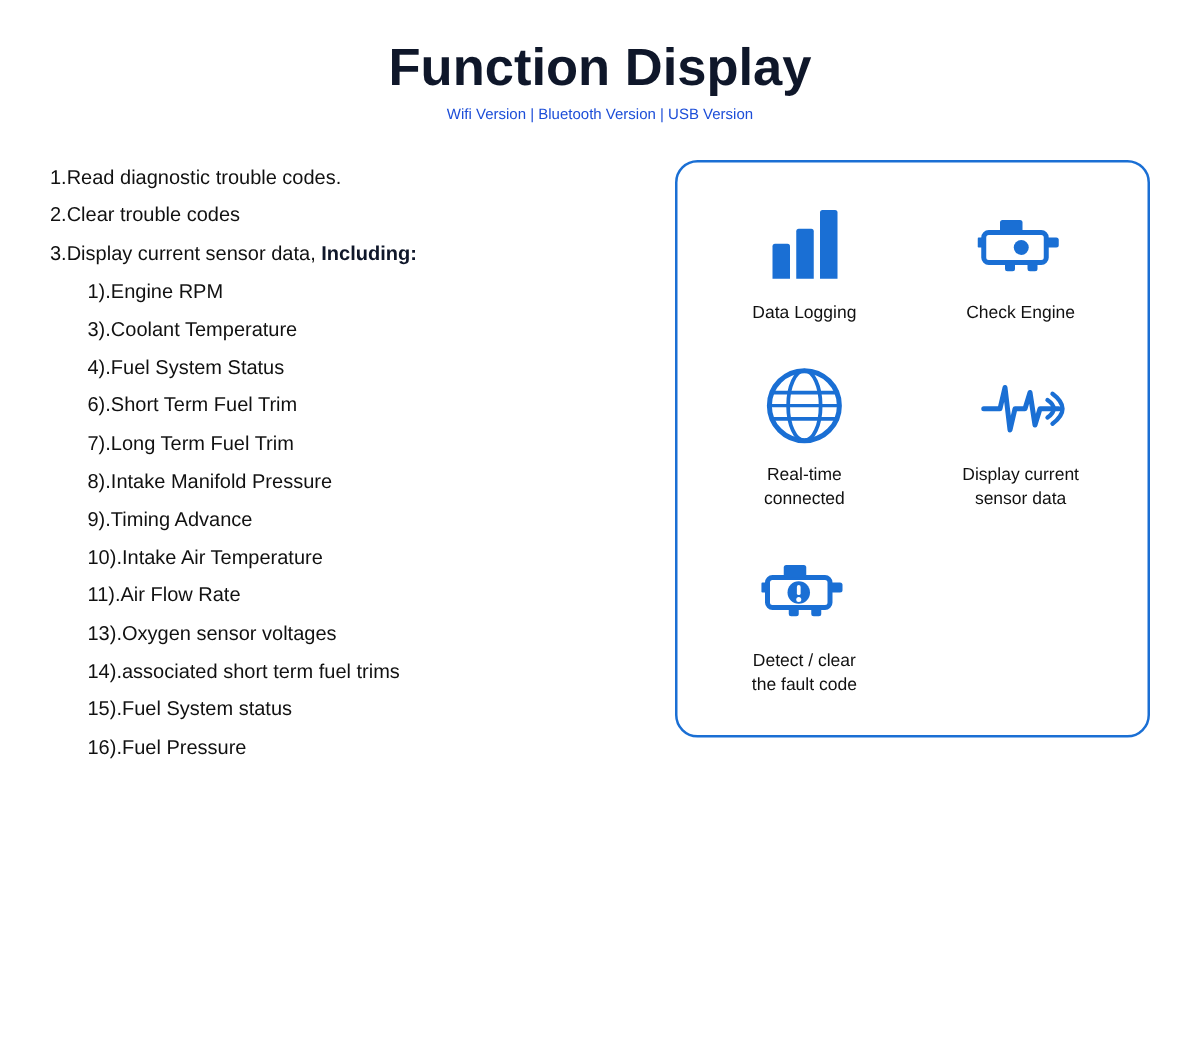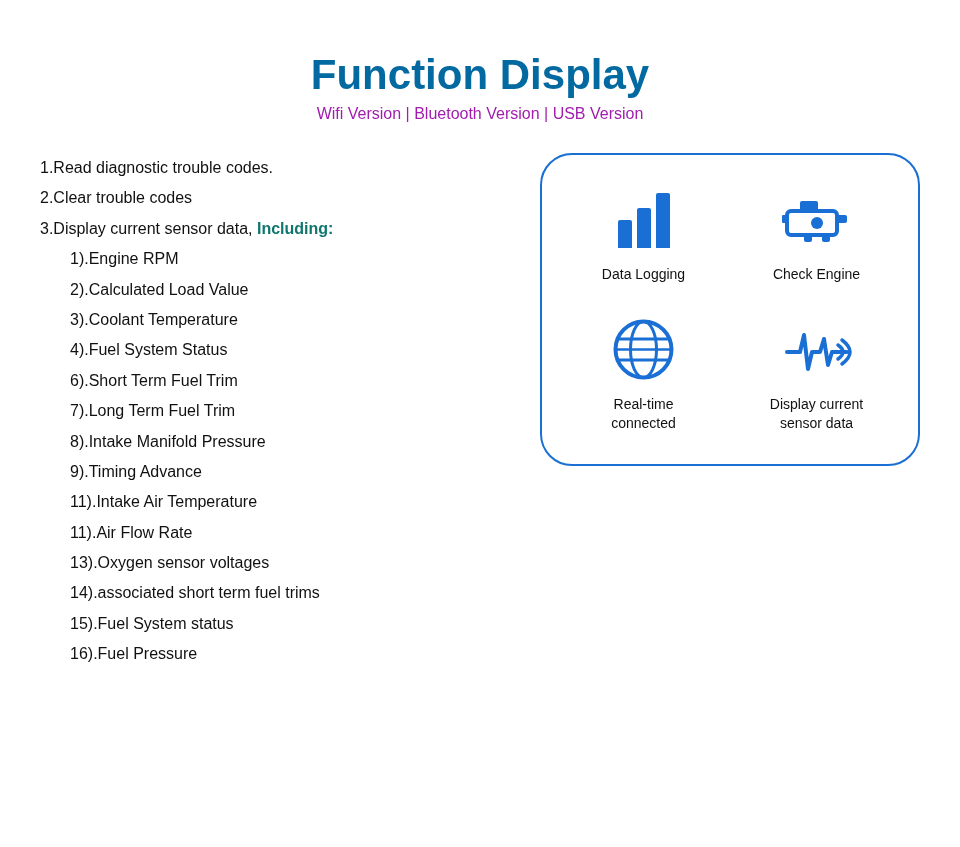--- a/index.html
+++ b/index.html
@@ -15,58 +15,57 @@
     }
 
     .header {
       text-align: center;
       margin-bottom: 30px;
     }
 
     .main-title {
       font-size: 42px;
       font-weight: 900;
-      color: #0369a1;
+      color: #0f172a;
       margin-bottom: 6px;
-      margin-top: 21px;
     }
 
     .subtitle {
-      font-size: 16px;
-      color: #a21caf;
+      font-size: 12px;
+      color: #1d4ed8;
     }
 
     .content-area {
       display: flex;
       width: 100%;
       gap: 56px;
       align-items: flex-start;
     }
 
     .left-panel {
       flex: 1;
       font-size: 16px;
       color: #111;
       line-height: 1.9;
     }
 
     .left-panel .highlight {
-      color: #0f766e;
+      color: #0f172a;
       font-weight: 700;
       text-align: right;
     }
 
     .left-panel .sub-list {
       padding-left: 30px;
     }
 
     .right-panel {
       width: 380px;
       border: 2.5px solid #1a6fd4;
-      border-radius: 32px;
+      border-radius: 18px;
       padding: 30px 20px;
       display: grid;
       grid-template-columns: 1fr 1fr;
       gap: 30px 10px;
       background: #fff;
     }
 
     .icon-card {
       display: flex;
       flex-direction: column;
@@ -115,28 +114,27 @@
 </div>
 
 <div class="content-area">
 
   <div class="left-panel">
     <div>1.Read diagnostic trouble codes.</div>
     <div>2.Clear trouble codes</div>
     <div>3.Display current sensor data, <span class="highlight">Including:</span></div>
     <div class="sub-list">
       <div>1).Engine RPM</div>
-      <div>2).Calculated Load Value</div>
       <div>3).Coolant Temperature</div>
       <div>4).Fuel System Status</div>
       <div>6).Short Term Fuel Trim</div>
       <div>7).Long Term Fuel Trim</div>
       <div>8).Intake Manifold Pressure</div>
       <div>9).Timing Advance</div>
-      <div>11).Intake Air Temperature</div>
+      <div>10).Intake Air Temperature</div>
       <div>11).Air Flow Rate</div>
       <div>13).Oxygen sensor voltages</div>
       <div>14).associated short term fuel trims</div>
       <div>15).Fuel System status</div>
       <div>16).Fuel Pressure</div>
     </div>
   </div>
 
   <div class="right-panel">
 
@@ -191,15 +189,33 @@
 
           <polyline points="5,35 18,35 22,18 26,52 30,35 38,35 42,22 46,48 50,35 65,35" fill="none" stroke="#1a6fd4" stroke-width="4" stroke-linecap="round" stroke-linejoin="round"></polyline>
 
           <path d="M56 28 Q66 35 56 42" fill="none" stroke="#1a6fd4" stroke-width="3.5" stroke-linecap="round"></path>
           <path d="M60 23 Q76 35 60 47" fill="none" stroke="#1a6fd4" stroke-width="3.5" stroke-linecap="round"></path>
         </svg>
       </div>
       <div class="icon-label">Display current<br>sensor data</div>
     </div>
 
+    <div class="icon-card">
+      <div class="icon-svg">
+        <svg width="70" height="60" viewBox="0 0 70 60" xmlns="http://www.w3.org/2000/svg">
+
+          <rect x="5" y="18" width="50" height="24" rx="4" fill="none" stroke="#1a6fd4" stroke-width="4"></rect>
+          <rect x="18" y="8" width="18" height="10" rx="2" fill="#1a6fd4"></rect>
+          <rect x="55" y="22" width="10" height="8" rx="2" fill="#1a6fd4"></rect>
+          <rect x="0" y="22" width="5" height="8" rx="1" fill="#1a6fd4"></rect>
+          <rect x="22" y="42" width="8" height="7" rx="2" fill="#1a6fd4"></rect>
+          <rect x="40" y="42" width="8" height="7" rx="2" fill="#1a6fd4"></rect>
+
+          <circle cx="30" cy="30" r="9" fill="#1a6fd4"></circle>
+          <rect x="28.5" y="24" width="3" height="8" rx="1.5" fill="white"></rect>
+          <circle cx="30" cy="35.5" r="2" fill="white"></circle>
+        </svg>
+      </div>
+      <div class="icon-label">Detect / clear<br>the fault code</div>
+    </div>
 
   </div>
 </div>
 
 </body></html>

